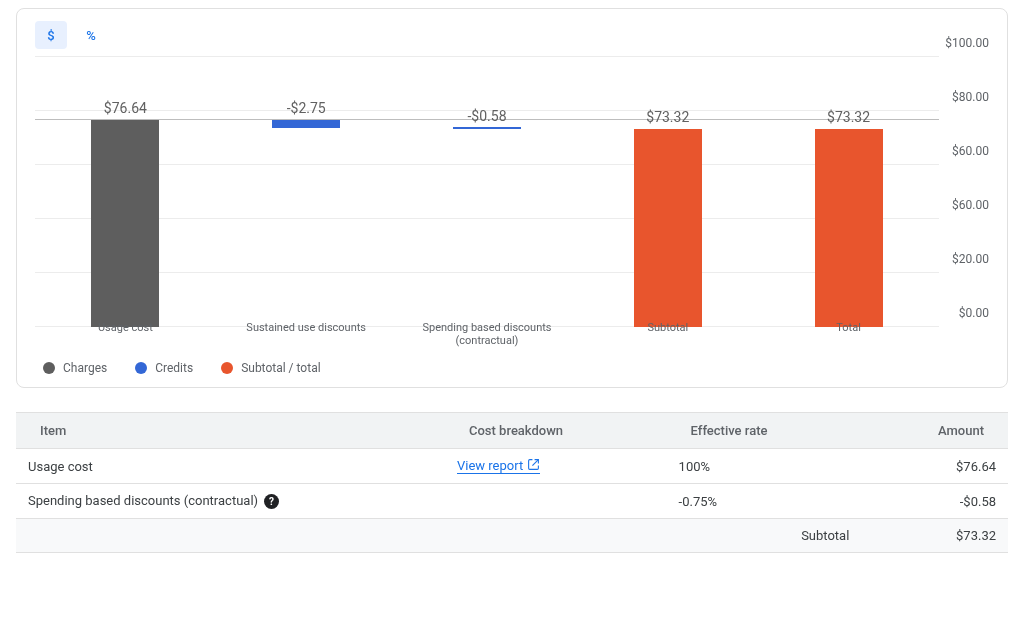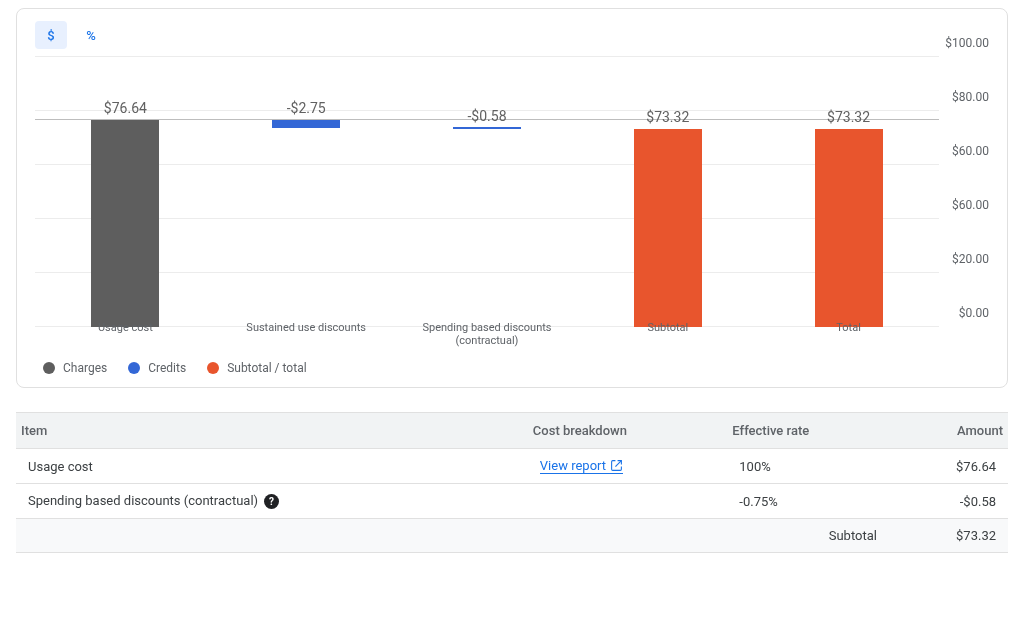--- a/index.html
+++ b/index.html
@@ -21,30 +21,30 @@
     .gridlines { position: absolute; left: 0; right: 0; top: 0; bottom: 30px; }
     .gridline { position: absolute; left: 0; right: 0; border-top: 1px solid #ececec; }
     .y-axis { width: 50px; position: relative; }
     .y-label { position: absolute; right: 0; transform: translateY(-50%); font-size: 12px; color: #5f6368; white-space: nowrap; }
     .bars { position: absolute; left: 0; right: 0; top: 0; bottom: 30px; display: flex; }
     .bar-slot { flex: 1; position: relative; }
     .bar { position: absolute; left: 50%; transform: translateX(-50%); width: 68px; }
     .bar-label { position: absolute; left: 50%; transform: translateX(-50%); font-size: 14px; color: #616161; white-space: nowrap; }
     .x-labels { position: absolute; left: 0; right: 0; bottom: 10px; display: flex; }
     .x-label { flex: 1; text-align: center; font-size: 11px; color: #5f6368; }
-    .legend { display: flex; gap: 21px; align-items: flex-start; margin-top: 4px; padding-left: 8px; }
+    .legend { display: flex; gap: 28px; align-items: flex-start; margin-top: 4px; padding-left: 8px; }
     .legend-item { display: flex; align-items: center; gap: 8px; font-size: 12px; color: #5f6368; }
     .swatch { width: 12px; height: 12px; border-radius: 50%; }
     .baseline { position: absolute; left: 0; right: 0; border-top: 1px solid #bdbdbd; }
 
     table { width: 100%; border-collapse: collapse; font-size: 13px; }
-    th { text-align: left; font-weight: 500; color: #5f6368; background: #f1f3f4; padding: 10px 5px; border-bottom: 1px solid #e0e0e0; border-top: 1px solid #e0e0e0; }
+    th { text-align: left; font-weight: 500; color: #5f6368; background: #f1f3f4; padding: 10px 24px; border-bottom: 1px solid #e0e0e0; border-top: 1px solid #e0e0e0; }
     td { padding: 9px 12px; border-bottom: 1px solid #e0e0e0; color: #3c4043; }
     th.right, td.right { text-align: right; }
-    .link { color: #1a73e8; text-decoration: none; border-bottom: 1px solid #1a73e8; display: inline-flex; align-items: center; gap: 4px; cursor: pointer; }
+    .link { color: #1a73e8; text-decoration: none; border-bottom: 1px solid #1a73e8; display: inline-flex; align-items: flex-start; gap: 4px; cursor: pointer; }
     .ext-icon { width: 13px; height: 13px; }
     .help-icon { display: inline-flex; width: 15px; height: 15px; border-radius: 50%; background:#202124; color:#fff; align-items:center; justify-content:center; font-size:10px; font-weight:700; margin-left:6px; cursor:pointer; }
     .sub-row td { background: #f8f9fa; }
   </style>
 </head>
 <body>
 
 <div class="card">
   <div class="tabs">
     <div class="tab active">$</div>

